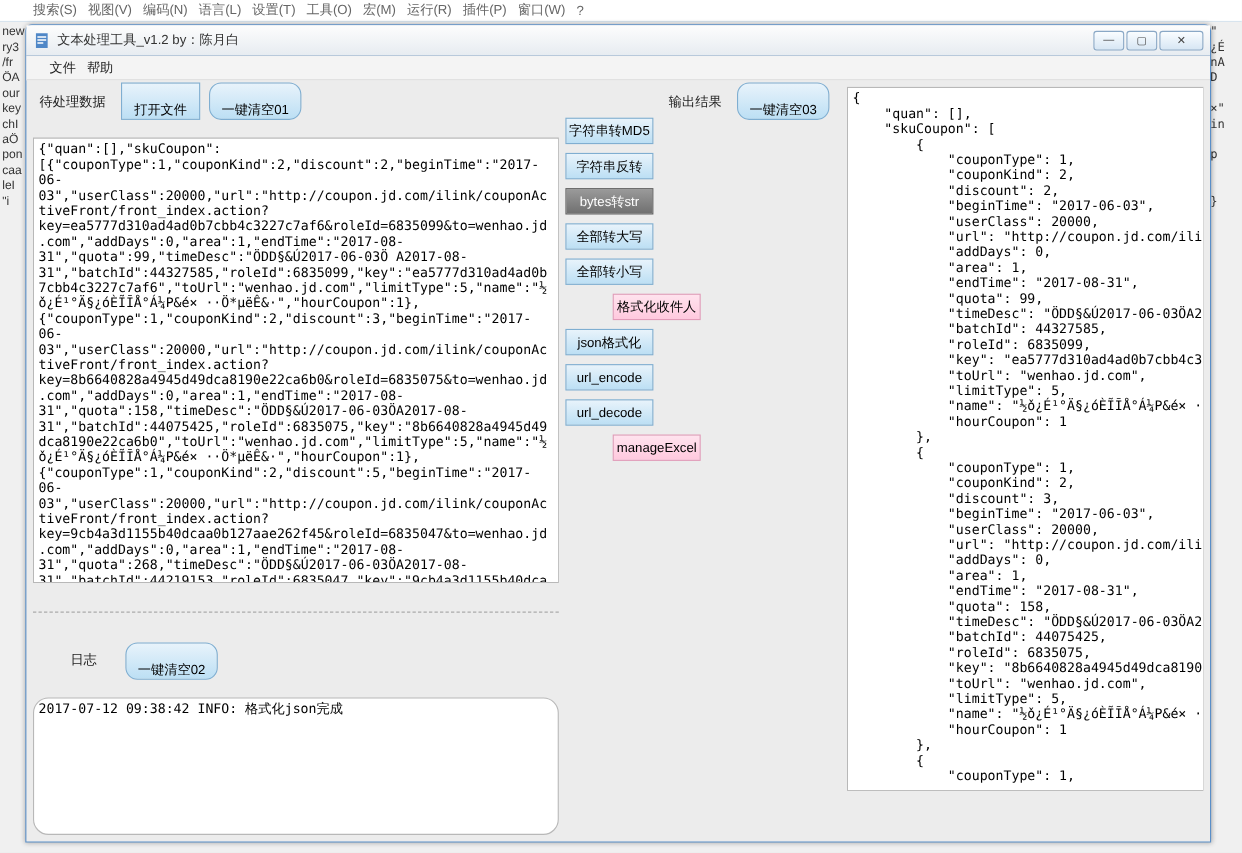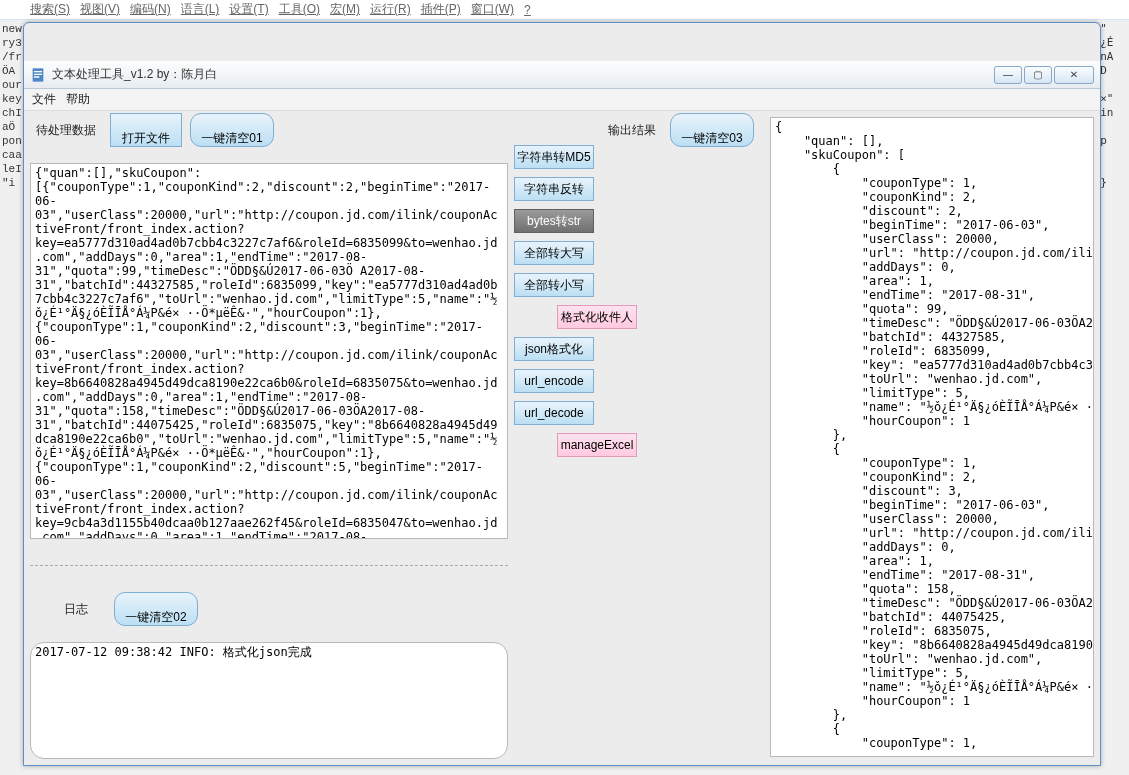--- a/index.html
+++ b/index.html
@@ -1,28 +1,28 @@
 <!DOCTYPE html>
 <html><head>
 <meta charset="utf-8">
 <style>
 * { margin:0; padding:0; box-sizing:border-box; }
 body { font-family:"Microsoft YaHei","SimSun",sans-serif; font-size:12px; background:#f0f0f0; overflow:hidden; width:1129px; height:775px; position:relative; }
 .bg-row { position:absolute; left:0; top:0; right:0; height:20px; background:#fff; border-bottom:1px solid #d8e4ee; color:#666; display:flex; align-items:center; gap:10px; padding-left:30px; }
-.bg-row span { text-decoration:underline; }
-.bg-snippet { position:absolute; left:0; top:20px; width:30px; font-family:Liberation Mono, monospace; font-size:11px; color:#333; line-height:14px; padding:2px; }
+.bg-row span { }
+.bg-snippet { position:absolute; left:0; top:20px; width:30px; font-family:Liberation Sans, sans-serif; font-size:11px; color:#333; line-height:14px; padding:2px; }
 .bg-snippet-r { position:absolute; right:0; top:20px; width:44px; font-family:monospace; font-size:11px; color:#333; line-height:14px; padding:2px; text-align:left; }
 .app-window { position:absolute; left:23px; top:22px; width:1078px; height:744px; background:#ececec; border:1px solid #5a8fc8; border-radius:6px 6px 0 0; box-shadow:0 0 5px rgba(0,0,0,0.3); display:flex; flex-direction:column; }
-.titlebar { height:28px; background:linear-gradient(#fdfdfd,#e7ecf1); border-bottom:1px solid #b8c9db; display:flex; align-items:center; padding:0 6px;margin-top:38px; }
+.titlebar { height:28px; background:linear-gradient(#fdfdfd,#e7ecf1); border-bottom:1px solid #b8c9db; display:flex; align-items:center; padding:0 6px; }
 .titlebar .ico { width:16px; height:16px; margin-right:6px; }
 .titlebar .ttl { flex:1; font-size:12px; color:#333; }
 .winbtns { display:flex; gap:2px; }
 .winbtn { width:28px; height:18px; border:1px solid #8aa8c6; background:linear-gradient(#fafdff,#d7e6f4); border-radius:3px; display:flex; align-items:center; justify-content:center; font-size:10px; color:#444; }
 .winbtn.close{ width:40px; }
-.menurow { height:22px; background:#f4f4f4; border-bottom:1px solid #ddd; display:flex; align-items:center; gap:10px; padding-left:8px; font-size:12px; color:#222; }
+.menurow { height:22px; background:#f4f4f4; border-bottom:1px solid #ddd; display:flex; align-items:center; gap:10px; padding-left:21px; font-size:12px; color:#222; }
 .content { flex:1; display:flex; padding:6px; gap:6px; overflow:hidden; }
 .col-left { width:478px; display:flex; flex-direction:column; gap:20px; }
 .col-mid { width:82px; display:flex; flex-direction:column; gap:8px; padding-top:28px; }
 .col-right { flex:1; display:flex; flex-direction:row; gap:16px; }
 .hdr-row { height:26px; display:flex; align-items:center; gap:8px; }
 .lbl { font-size:12px; color:#222; padding:0 6px; }
 .btn { height:22px; padding:16px 10px; border:1px solid #7faed1; background:linear-gradient(#e8f3fb,#bcdff4); font-size:12px; cursor:pointer; min-width:72px; }
 .btn.wide{ min-width:84px;border-radius:11px; }
 .midbtn { height:24px; border:1px solid #7faed1; background:linear-gradient(#e8f3fb,#bcdff4); font-size:12px; cursor:pointer; width:80px; }
 .midbtn.dark { background:linear-gradient(#9a9a9a,#707070); color:#fff; border-color:#606060; }

